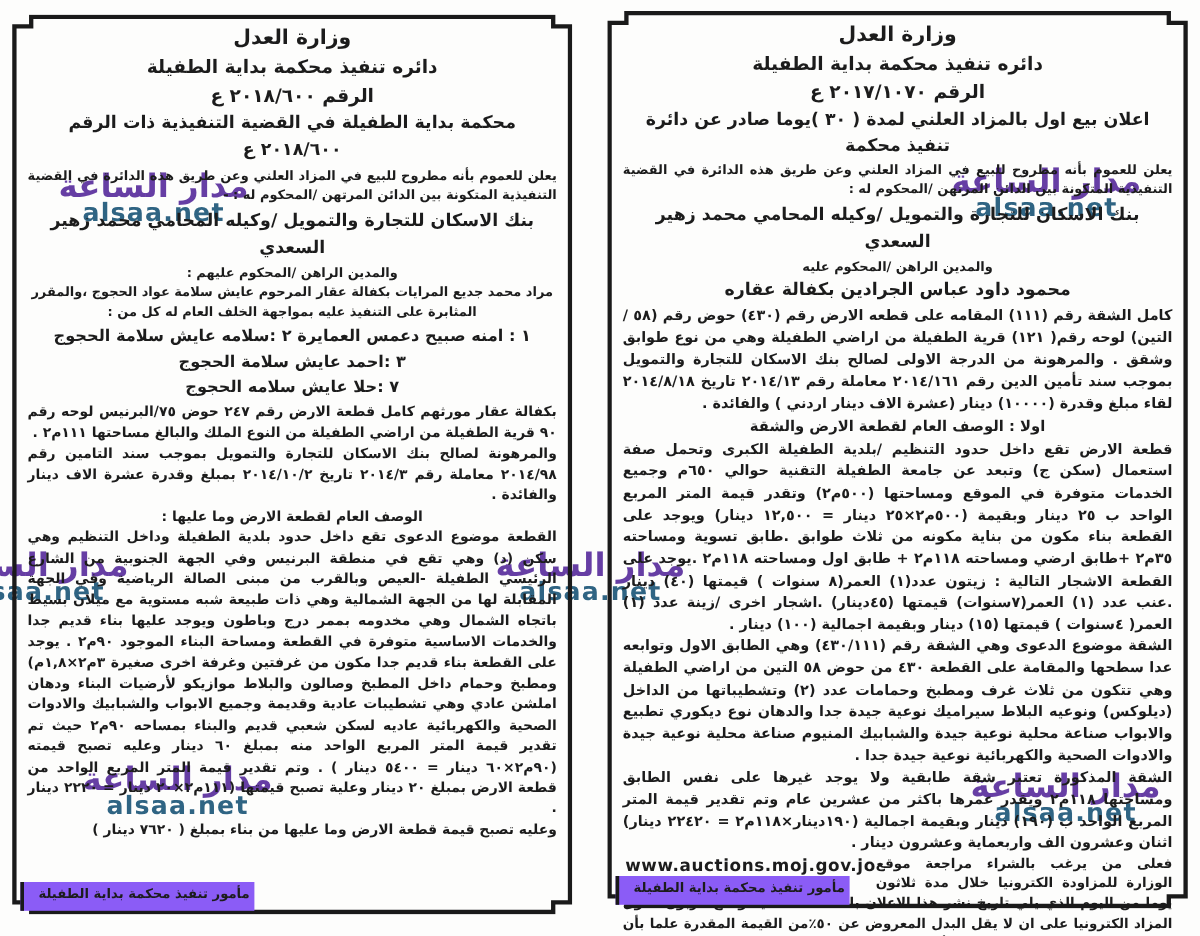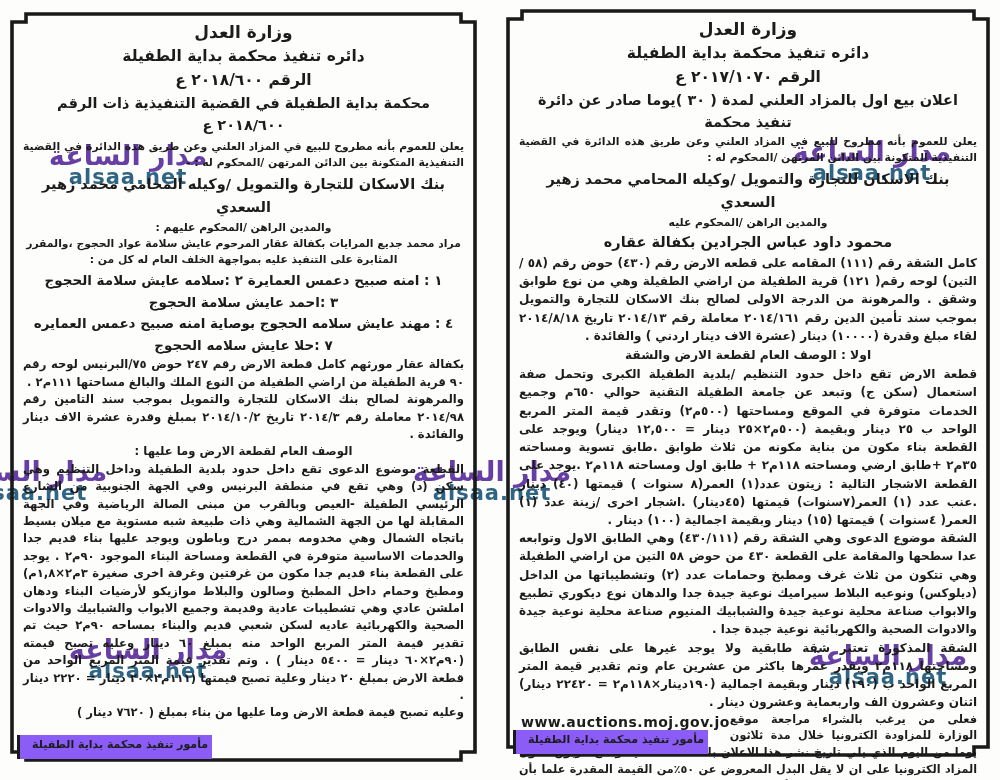--- a/index.html
+++ b/index.html
@@ -77,21 +77,20 @@
     <div class="h1 c">وزارة العدل</div>
     <div class="h2 c">دائره تنفيذ محكمة بداية  الطفيلة</div>
     <div class="h2 c">الرقم ٢٠١٨/٦٠٠ ع</div>
     <div class="title c mb2">محكمة بداية  الطفيلة في القضية التنفيذية ذات الرقم ٢٠١٨/٦٠٠ ع</div>
     <div class="sm j">يعلن للعموم بأنه مطروح للبيع في المزاد العلني  وعن طريق هذه الدائرة في القضية التنفيذية المتكونة بين الدائن المرتهن /المحكوم له : -</div>
     <div class="bankline c">بنك الاسكان للتجارة والتمويل /وكيله  المحامي محمد زهير السعدي</div>
     <div class="sm r">والمدين الراهن /المحكوم عليهم :</div>
     <div class="sm c mb2">مراد محمد جديع المرايات بكفالة عقار المرحوم عايش سلامة عواد الحجوج ،والمقرر المثابرة على التنفيذ عليه بمواجهة الخلف العام له  كل من :</div>
     <div class="heir c">١ : امنه صبيح دعمس العمايرة  ٢ :سلامه عايش سلامة الحجوج</div>
     <div class="heir c">٣ :احمد عايش سلامة الحجوج</div>
-    <div class="heir c">٤ :  مهند عايش سلامه الحجوج بوصاية امنه صبيح دعمس العمايره</div>
     <div class="heir c">٧ :حلا عايش سلامه الحجوج</div>
     <div class="body-l j">بكفالة عقار مورثهم  كامل قطعة الارض رقم ٢٤٧ حوض ٧٥/البرنيس لوحه رقم ٩٠ قرية الطفيلة من اراضي الطفيلة من النوع الملك  والبالغ مساحتها ١١١م٢ .</div>
     <div class="body-l j">والمرهونة لصالح بنك الاسكان للتجارة والتمويل بموجب سند التامين رقم ٢٠١٤/٩٨ معاملة رقم ٢٠١٤/٣ تاريخ ٢٠١٤/١٠/٢ بمبلغ وقدرة عشرة الاف دينار والفائدة .</div>
     <div class="body-l r">الوصف العام لقطعة الارض وما عليها :</div>
     <div class="body-l j">القطعة موضوع الدعوى تقع داخل حدود بلدية الطفيلة وداخل التنظيم وهي سكن (د) وهي تقع في منطقة البرنيس وفي الجهة الجنوبية من الشارع الرئيسي الطفيلة -العيص وبالقرب من مبنى الصالة الرياضية وفي الجهة المقابلة لها من الجهة الشمالية وهي ذات طبيعة شبه مستوية مع ميلان بسيط باتجاه الشمال وهي مخدومه بممر درج وباطون ويوجد عليها بناء قديم جدا والخدمات الاساسية متوفرة في القطعة ومساحة البناء الموجود ٩٠م٢ . يوجد على القطعة بناء قديم جدا مكون من غرفتين وغرفة اخرى صغيرة ٣م٢×١,٨م) ومطبخ وحمام داخل المطبخ وصالون والبلاط موازيكو لأرضيات البناء ودهان املشن عادي وهي تشطيبات عادية وقديمة وجميع الابواب والشبابيك والادوات الصحية والكهربائية عاديه لسكن شعبي قديم والبناء بمساحه ٩٠م٢ حيث تم تقدير قيمة المتر المربع الواحد منه بمبلغ ٦٠ دينار وعليه تصبح قيمته (٩٠م٢×٦٠ دينار = ٥٤٠٠ دينار ) . وتم تقدير قيمة المتر المربع الواحد من قطعة الارض بمبلغ ٢٠ دينار وعلية تصبح قيمتها (١١١م٢×٢٠ دينار = ٢٢٢٠ دينار .</div>
     <div class="body-l j">وعليه تصبح قيمة قطعة الارض وما عليها من بناء بمبلغ ( ٧٦٢٠ دينار )</div>
 
   </div>
   <div class="officer">مأمور تنفيذ محكمة بداية الطفيلة</div>
 </div>

